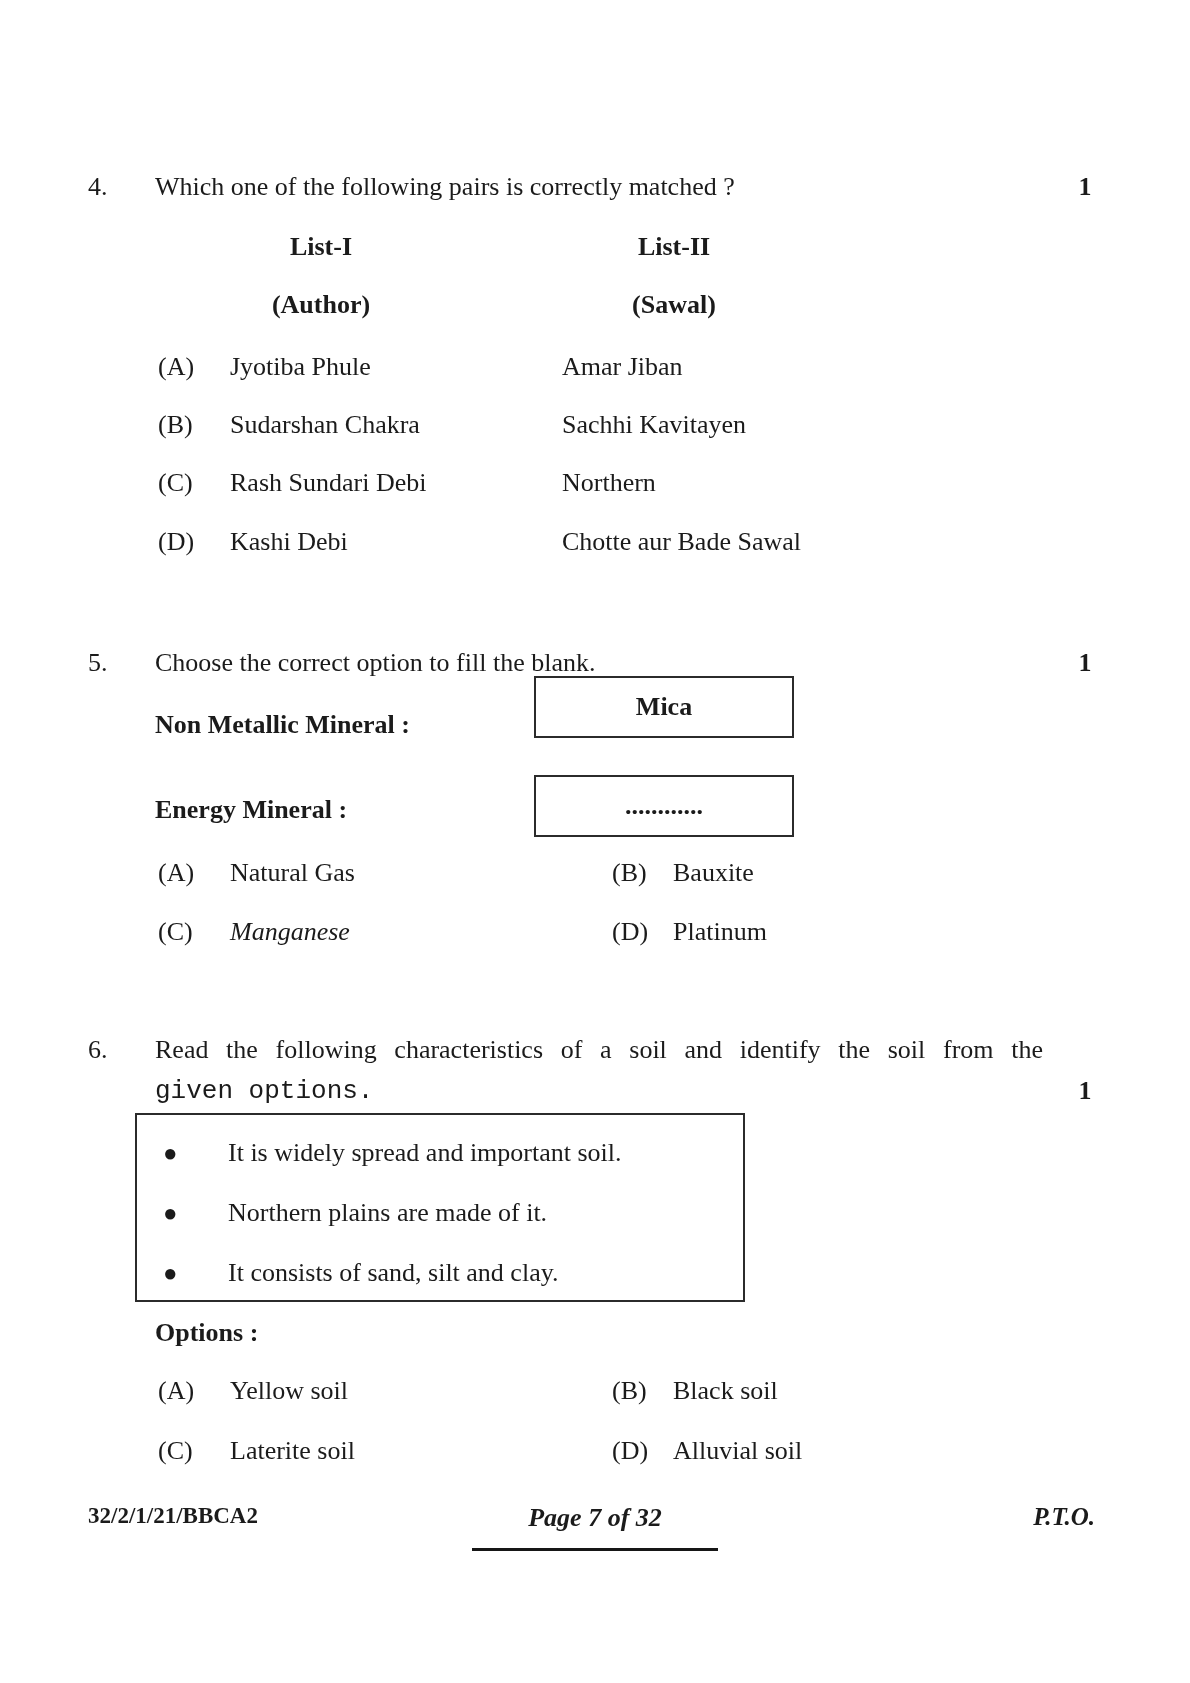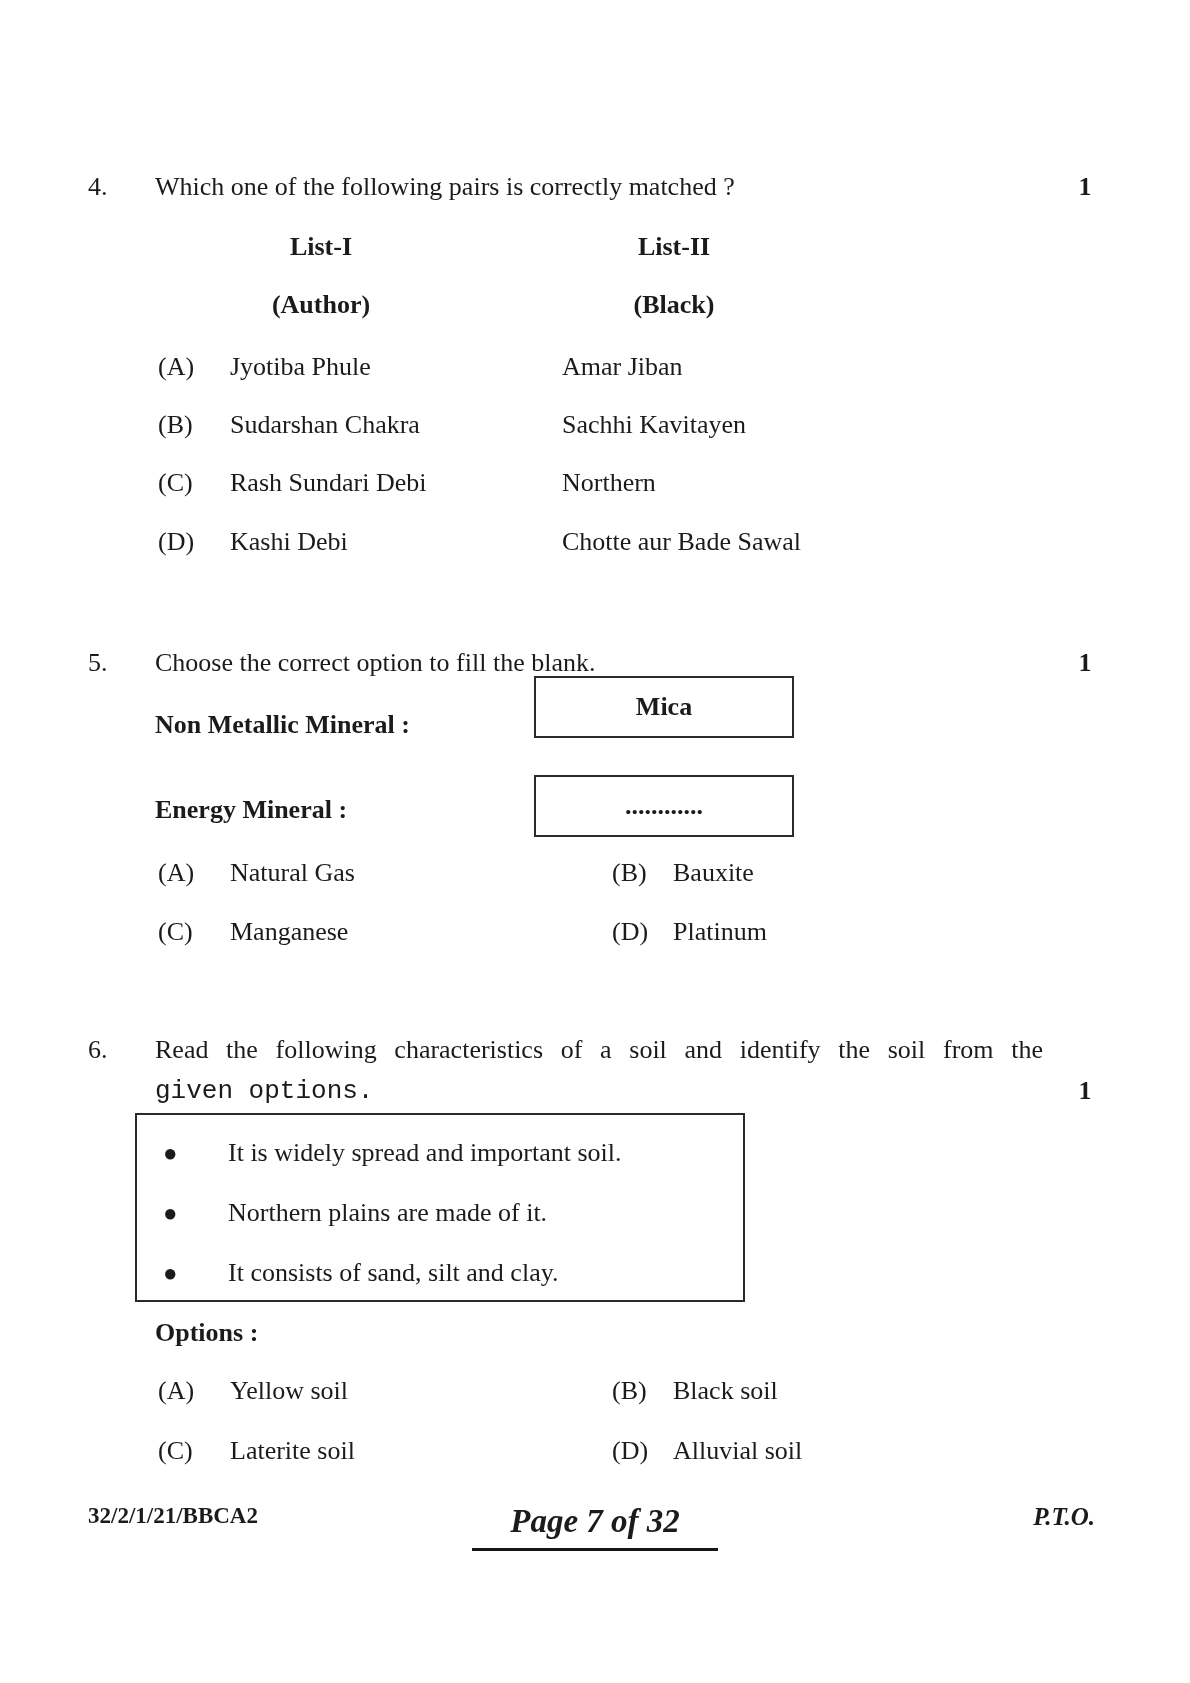--- a/index.html
+++ b/index.html
@@ -25,21 +25,21 @@
 
 <div class="page">
 
   <div class="abs" style="left:88px;top:172px;">4.</div>
   <div class="abs" style="left:155px;top:172px;">Which one of the following pairs is correctly matched ?</div>
   <div class="abs mark" style="top:172px;">1</div>
 
   <div class="abs b ctr" style="left:241px;top:232px;width:160px;">List-I</div>
   <div class="abs b ctr" style="left:594px;top:232px;width:160px;">List-II</div>
   <div class="abs b ctr" style="left:241px;top:290px;width:160px;">(Author)</div>
-  <div class="abs b ctr" style="left:594px;top:290px;width:160px;">(Black)</div>
+  <div class="abs b ctr" style="left:594px;top:290px;width:160px;">(Sawal)</div>
 
   <div>
     <span class="abs" style="left:158px;top:352px;">(A)</span>
     <span class="abs" style="left:230px;top:352px;">Jyotiba Phule</span>
     <span class="abs" style="left:562px;top:352px;">Amar Jiban</span>
   </div>
   <div>
     <span class="abs" style="left:158px;top:410px;">(B)</span>
     <span class="abs" style="left:230px;top:410px;">Sudarshan Chakra</span>
     <span class="abs" style="left:562px;top:410px;">Sachhi Kavitayen</span>
@@ -72,21 +72,21 @@
   <div>
     <span class="abs" style="left:158px;top:858px;">(A)</span>
     <span class="abs" style="left:230px;top:858px;">Natural Gas</span>
   </div>
   <div>
     <span class="abs" style="left:612px;top:858px;">(B)</span>
     <span class="abs" style="left:673px;top:858px;">Bauxite</span>
   </div>
   <div>
     <span class="abs" style="left:158px;top:917px;">(C)</span>
-    <span class="abs" style="left:230px;top:917px;">Manganese</span>
+    <span class="abs" style="left:230px;top:917px;font-style:italic;">Manganese</span>
   </div>
   <div>
     <span class="abs" style="left:612px;top:917px;">(D)</span>
     <span class="abs" style="left:673px;top:917px;">Platinum</span>
   </div>
 
   <div class="abs" style="left:88px;top:1035px;">6.</div>
   <div class="abs justline" style="left:155px;top:1035px;width:888px;">Read the following characteristics of a soil and identify the soil from the</div>
   <div class="abs" style="left:155px;top:1076px;font-family:Liberation Mono, monospace;">given options.</div>
   <div class="abs mark" style="top:1076px;">1</div>
@@ -118,17 +118,17 @@
   <div>
     <span class="abs" style="left:158px;top:1436px;">(C)</span>
     <span class="abs" style="left:230px;top:1436px;">Laterite soil</span>
   </div>
   <div>
     <span class="abs" style="left:612px;top:1436px;">(D)</span>
     <span class="abs" style="left:673px;top:1436px;">Alluvial soil</span>
   </div>
 
   <div class="abs b" style="left:88px;top:1503px;font-size:23px;">32/2/1/21/BBCA2</div>
-  <div class="abs bi ctr" style="left:430px;top:1503px;width:330px;font-size:33px;">Page 7 of 32</div>
+  <div class="abs bi ctr" style="left:430px;top:1503px;width:330px;font-size:26px;">Page 7 of 32</div>
   <div class="rule" style="left:472px;top:1548px;width:246px;height:3px;"></div>
   <div class="abs bi" style="left:950px;top:1503px;width:145px;text-align:right;font-size:25px;">P.T.O.</div>
 
 </div>
 
 </body></html>

